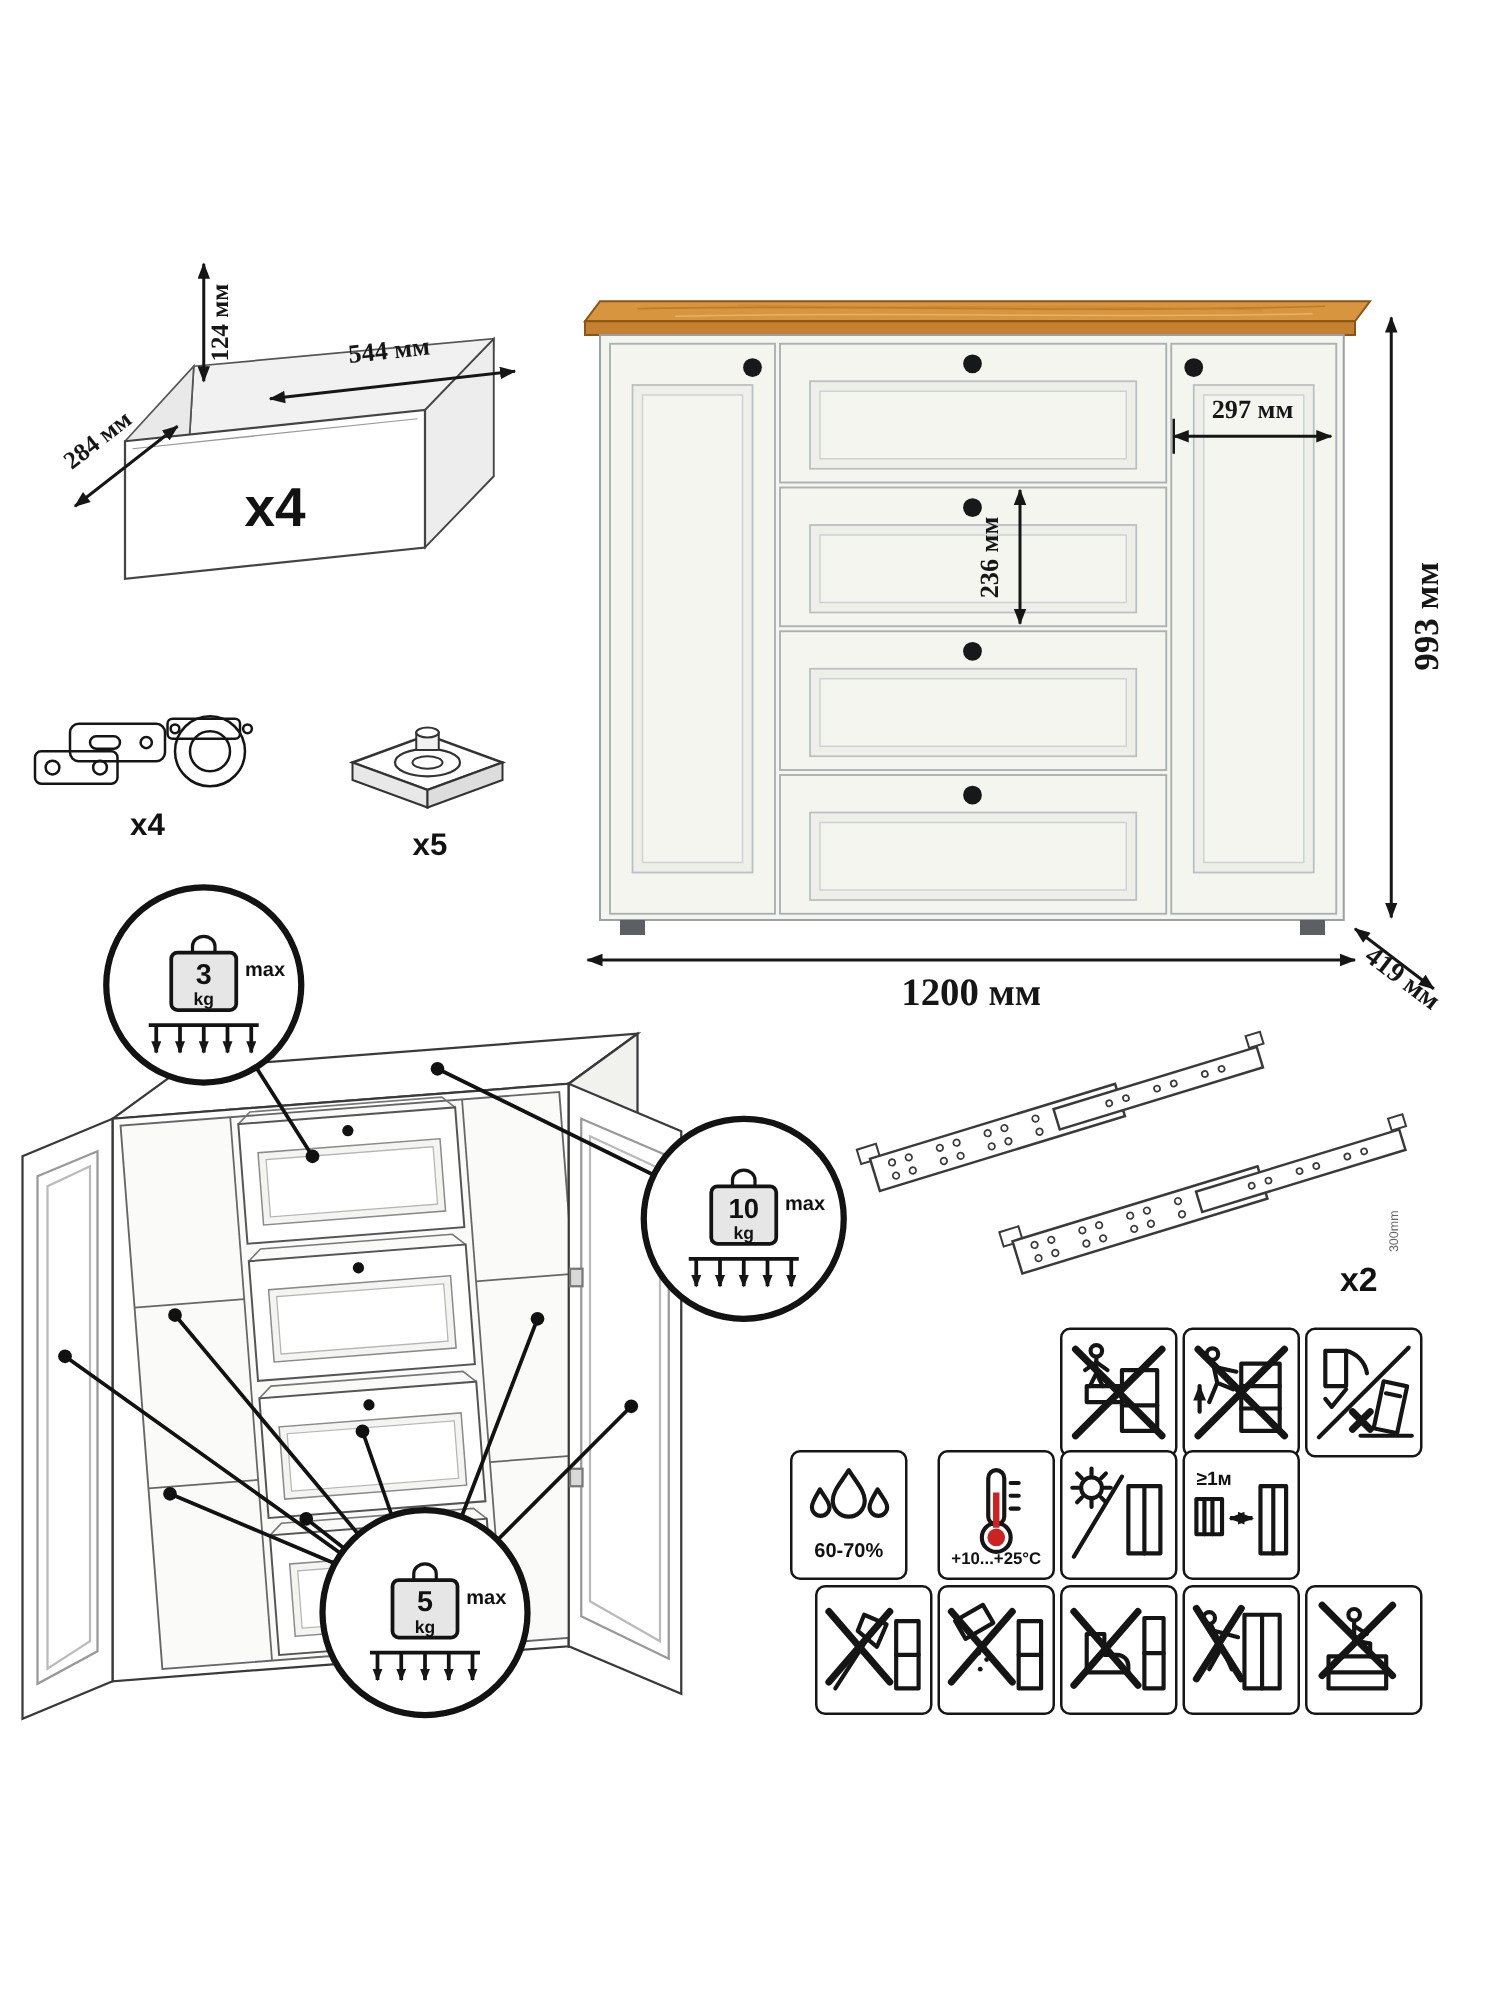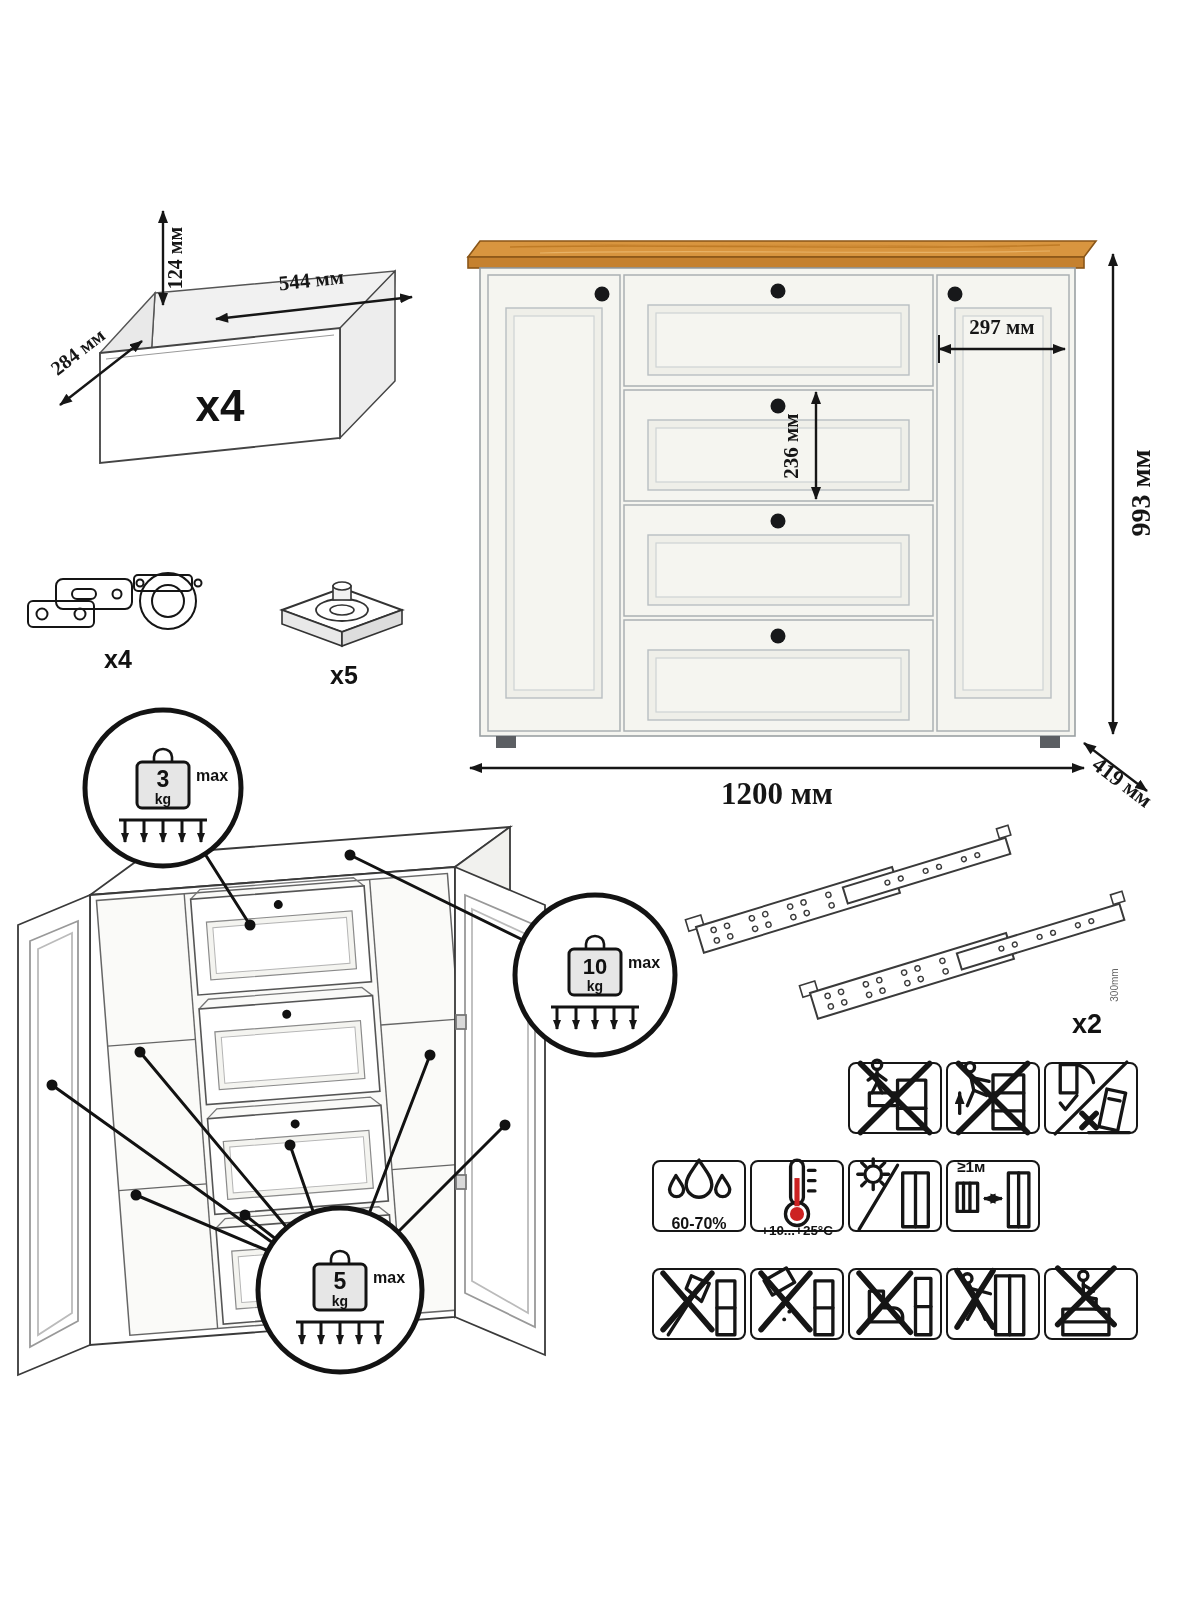--- a/index.html
+++ b/index.html
@@ -9,21 +9,21 @@
   .abs{position:absolute}
   text{font-family:"Liberation Sans",sans-serif}
   .dim{font-family:"Liberation Serif",serif;font-weight:bold;fill:#161616}
   .count{font-family:"Liberation Sans",sans-serif;font-weight:bold;fill:#121212}
   .dimline{stroke:#161616;stroke-width:2.4;fill:none;marker-start:url(#mstart);marker-end:url(#mend)}
   .lead{stroke:#121212;stroke-width:3;stroke-linecap:round}
   .pic{stroke:#151515;stroke-width:2.6;fill:none;stroke-linecap:round;stroke-linejoin:round}
   .pict{stroke:#151515;stroke-width:2;fill:none;stroke-linecap:round;stroke-linejoin:round}
   .xcross line{stroke:#151515;stroke-width:4.4;stroke-linecap:round}
   .ictext{font-weight:bold;fill:#111;font-family:"Liberation Sans",sans-serif}
-  .care{position:absolute;width:94px;height:72px;border:2.5px solid #161616;border-radius:8px;background:#fff;
+  .care{position:absolute;width:94px;height:104px;border:2.5px solid #161616;border-radius:8px;background:#fff;
         display:flex;align-items:center;justify-content:center}
   .care svg{width:82px;height:82px}
 </style>
 </head>
 <body>
 
 <div class="sheet">
 
   <svg width="0" height="0" class="abs">
     <defs>
@@ -378,21 +378,21 @@
         <line x1="41" y1="33" x2="50" y2="33"></line>
       </g>
       <line x1="30" y1="59" x2="62" y2="59" class="pic"></line>
       <g class="xcross">
           <line x1="25" y1="55" x2="36" y2="44"></line>
           <line x1="25" y1="44" x2="36" y2="55"></line>
         </g>
     </svg>
   </div>
 
-  <div class="care" style="left:652px;top:1160px">
+  <div class="care" style="left:632px;top:1160px">
     <svg viewBox="0 0 64 64">
       <g class="pic">
         <path d="M32,4 C27,12 22,17 22,23 a10,10 0 0 0 20,0 C42,17 37,12 32,4 Z"></path>
         <path d="M14,16 C11,21 9,24 9,27 a5.5,5.5 0 0 0 11,0 C20,24 17,21 14,16 Z"></path>
         <path d="M50,16 C47,21 45,24 45,27 a5.5,5.5 0 0 0 11,0 C56,24 53,21 50,16 Z"></path>
       </g>
       <text x="32" y="58" class="ictext" font-size="12.5" text-anchor="middle">60-70%</text>
     </svg>
   </div>
   <div class="care" style="left:750px;top:1160px">

